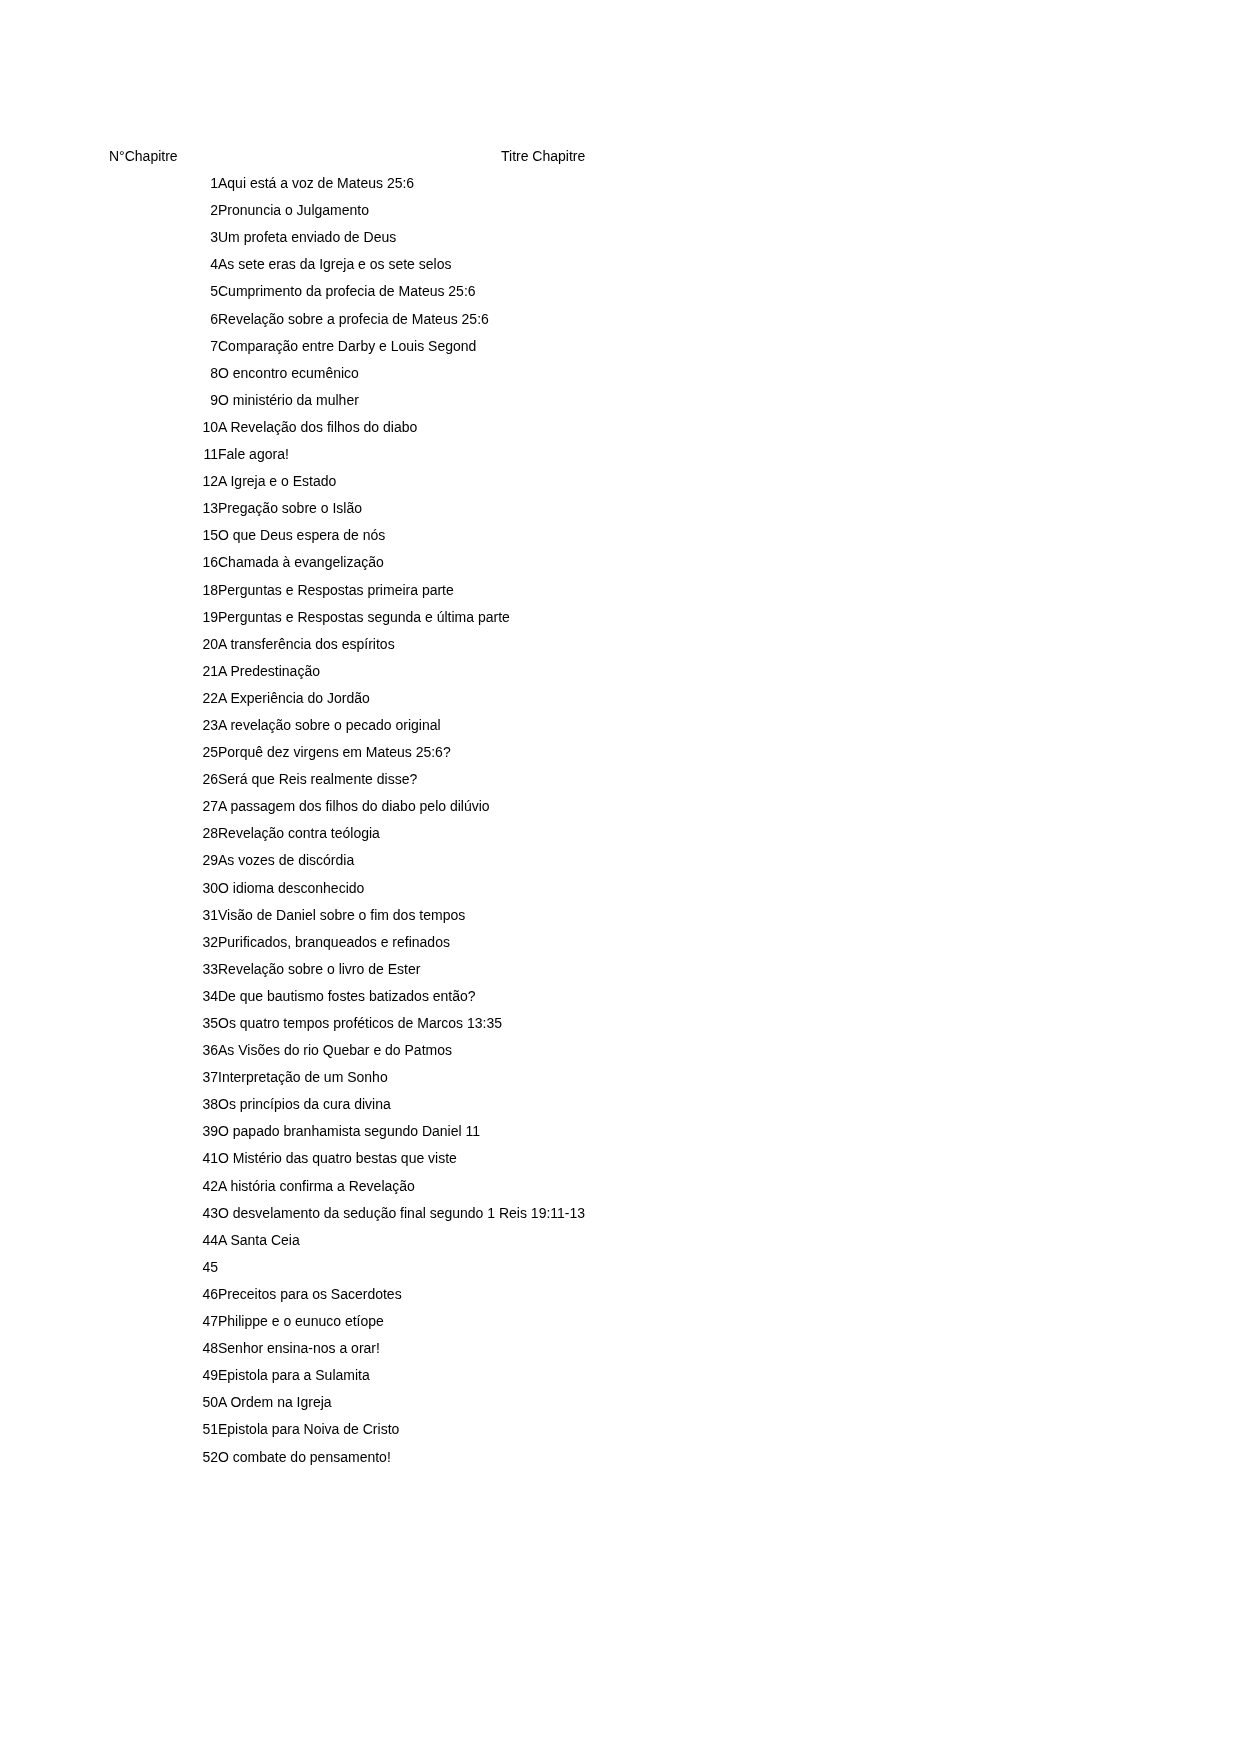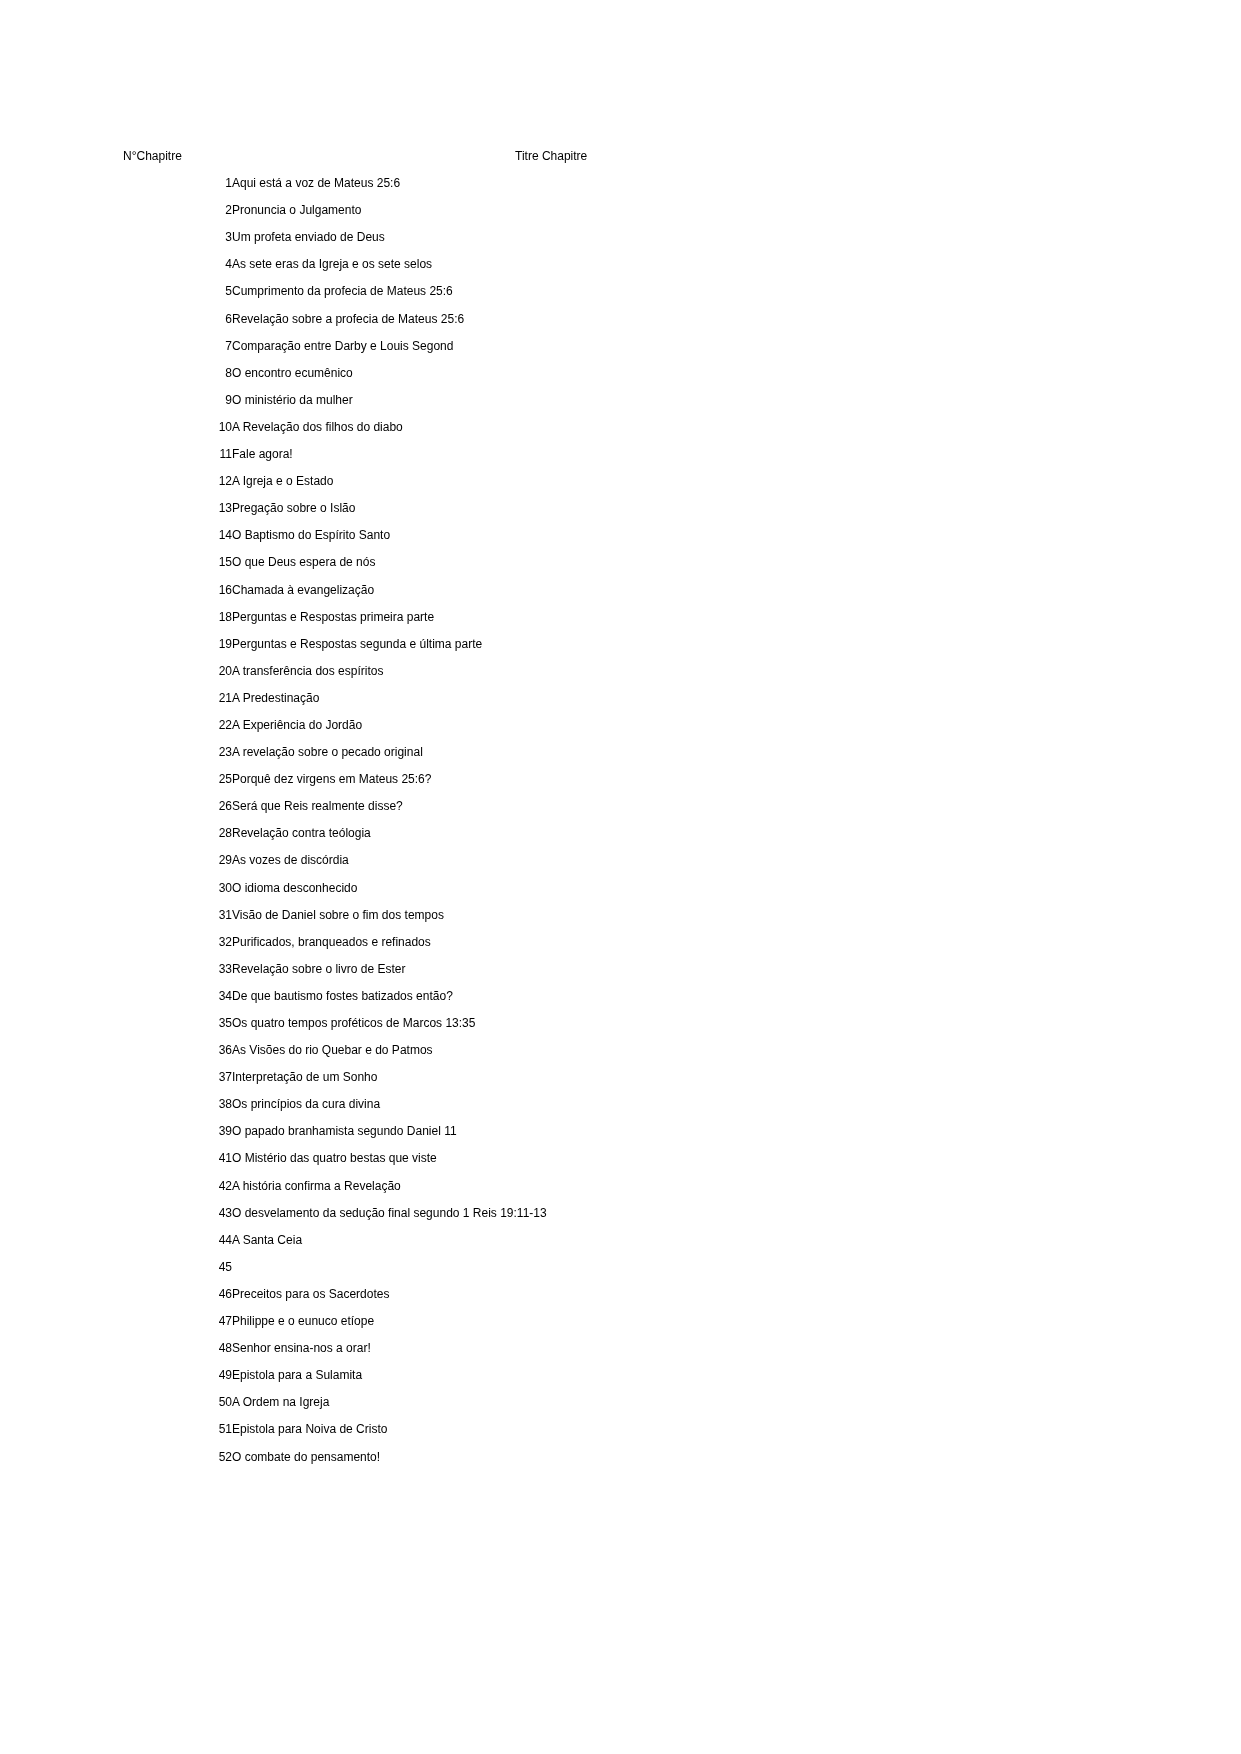--- a/index.html
+++ b/index.html
@@ -11,23 +11,23 @@
   .page {
     position: relative;
     width: 1241px;
     height: 1754px;
     background: #ffffff;
     overflow: hidden;
     color: #000000;
   }
   .content {
     position: absolute;
-    left: 123px;
+    left: 109px;
     top: 143px;
-    font-size: 12px;
+    font-size: 14px;
     line-height: 27.1px;
     white-space: nowrap;
   }
   .header-row {
     position: relative;
     height: 27.1px;
   }
   .header-number-col {
     display: inline-block;
   }
@@ -105,24 +105,20 @@
         </div>
         <div class="chapter-row">
           <span class="chapter-number">12</span>
           <span class="chapter-title">A Igreja e o Estado</span>
         </div>
         <div class="chapter-row">
           <span class="chapter-number">13</span>
           <span class="chapter-title">Pregação sobre o Islão</span>
         </div>
         <div class="chapter-row">
-          <span class="chapter-number">14</span>
-          <span class="chapter-title">O Baptismo do Espírito Santo</span>
-        </div>
-        <div class="chapter-row">
           <span class="chapter-number">15</span>
           <span class="chapter-title">O que Deus espera de nós</span>
         </div>
         <div class="chapter-row">
           <span class="chapter-number">16</span>
           <span class="chapter-title">Chamada à evangelização</span>
         </div>
         <div class="chapter-row">
           <span class="chapter-number">18</span>
           <span class="chapter-title">Perguntas e Respostas primeira parte</span>
@@ -147,20 +143,24 @@
           <span class="chapter-number">23</span>
           <span class="chapter-title">A revelação sobre o pecado original</span>
         </div>
         <div class="chapter-row">
           <span class="chapter-number">25</span>
           <span class="chapter-title">Porquê dez virgens em Mateus 25:6?</span>
         </div>
         <div class="chapter-row">
           <span class="chapter-number">26</span>
           <span class="chapter-title">Será que Reis realmente disse?</span>
+        </div>
+        <div class="chapter-row">
+          <span class="chapter-number">27</span>
+          <span class="chapter-title">A passagem dos filhos do diabo pelo dilúvio</span>
         </div>
         <div class="chapter-row">
           <span class="chapter-number">28</span>
           <span class="chapter-title">Revelação contra teólogia</span>
         </div>
         <div class="chapter-row">
           <span class="chapter-number">29</span>
           <span class="chapter-title">As vozes de discórdia</span>
         </div>
         <div class="chapter-row">

